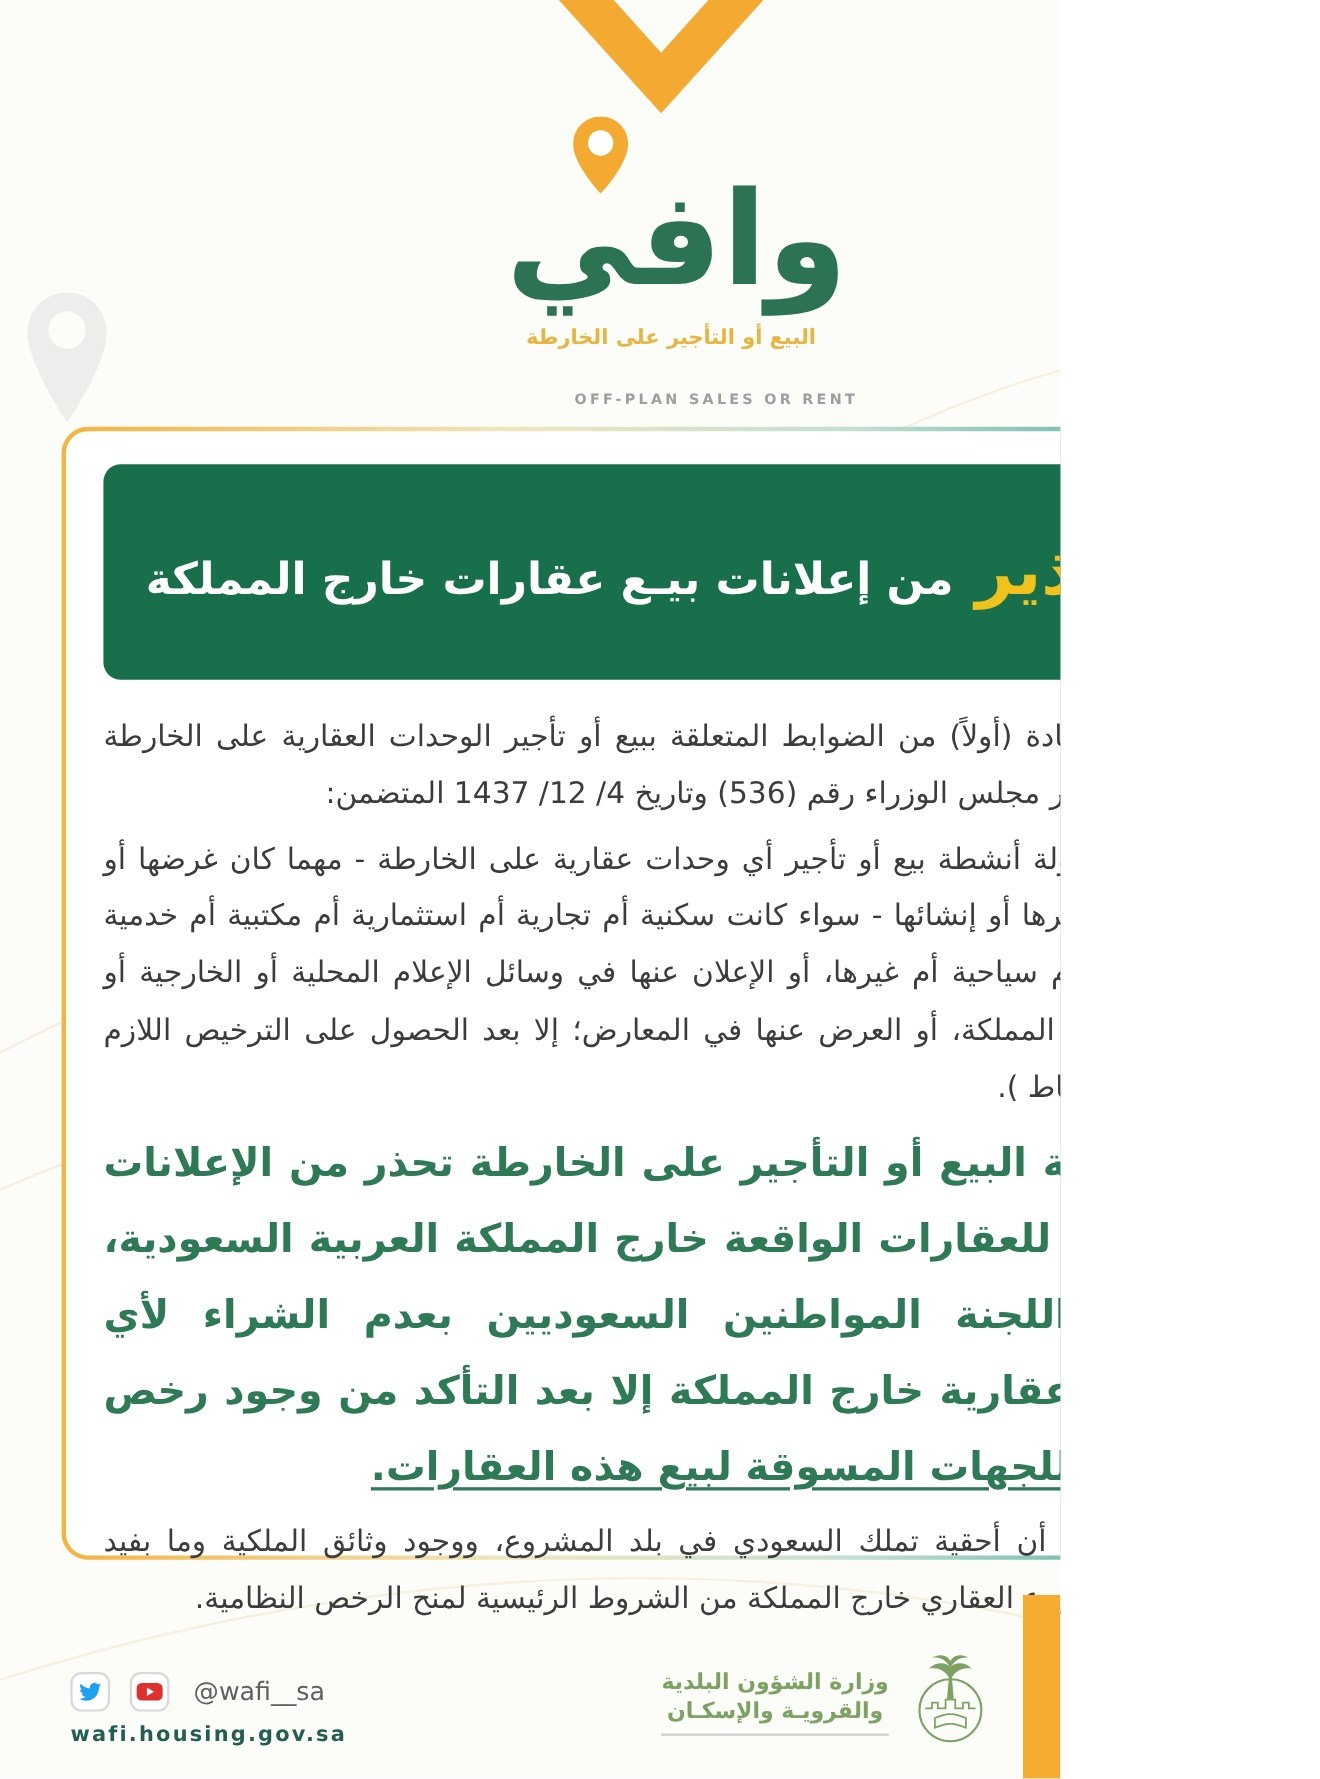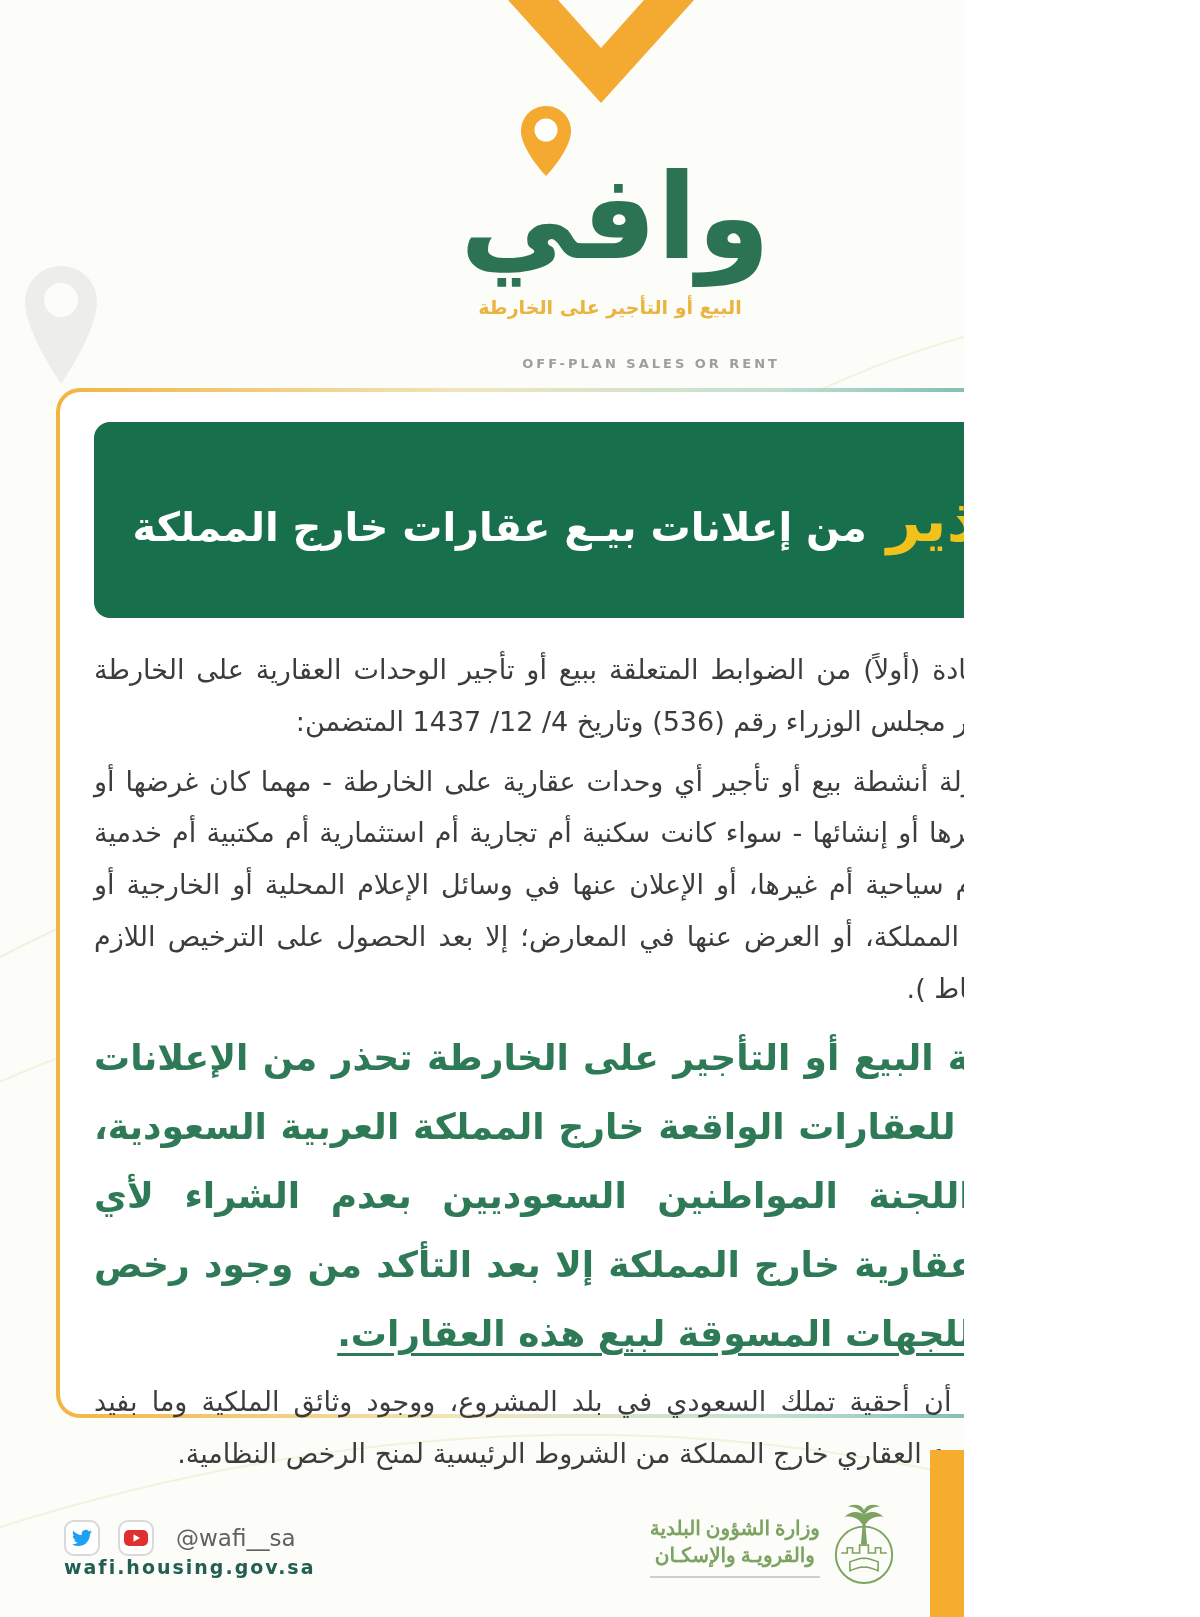--- a/index.html
+++ b/index.html
@@ -66,27 +66,27 @@
   .social{
     position:absolute; left:64px; top:1520px; z-index:2; direction:ltr;
   }
   .social-row{ display:flex; align-items:center; gap:18px; }
   .icon-box{
     width:36px; height:36px; border:2px solid #D9D9D9; border-radius:10px;
     background:#fff; display:flex; align-items:center; justify-content:center;
   }
   .handle{ font-size:23px; color:#5F6062; margin-left:4px; }
   .website{
-    font-size:19px; font-weight:bold; color:#235E53;
+    margin-top:10px; font-size:19px; font-weight:bold; color:#235E53;
     letter-spacing:2px;
   }
 
   .ministry{
     position:absolute; right:56px; top:1502px; z-index:2;
-    display:flex; align-items:center; font-family:Liberation Serif, serif;
+    display:flex; align-items:center; gap:12px;
   }
   .ministry-text{
     text-align:center; direction:rtl;
     color:#7CA361; font-size:20px; font-weight:bold; line-height:1.35;
   }
   .ministry-rule{ height:2px; background:#D4CBCE; margin-top:7px; }
 
   .accent-bar{
     position:absolute; right:0; top:1450px; width:34px; height:167px;
     background:#F5AC2F; z-index:3;

